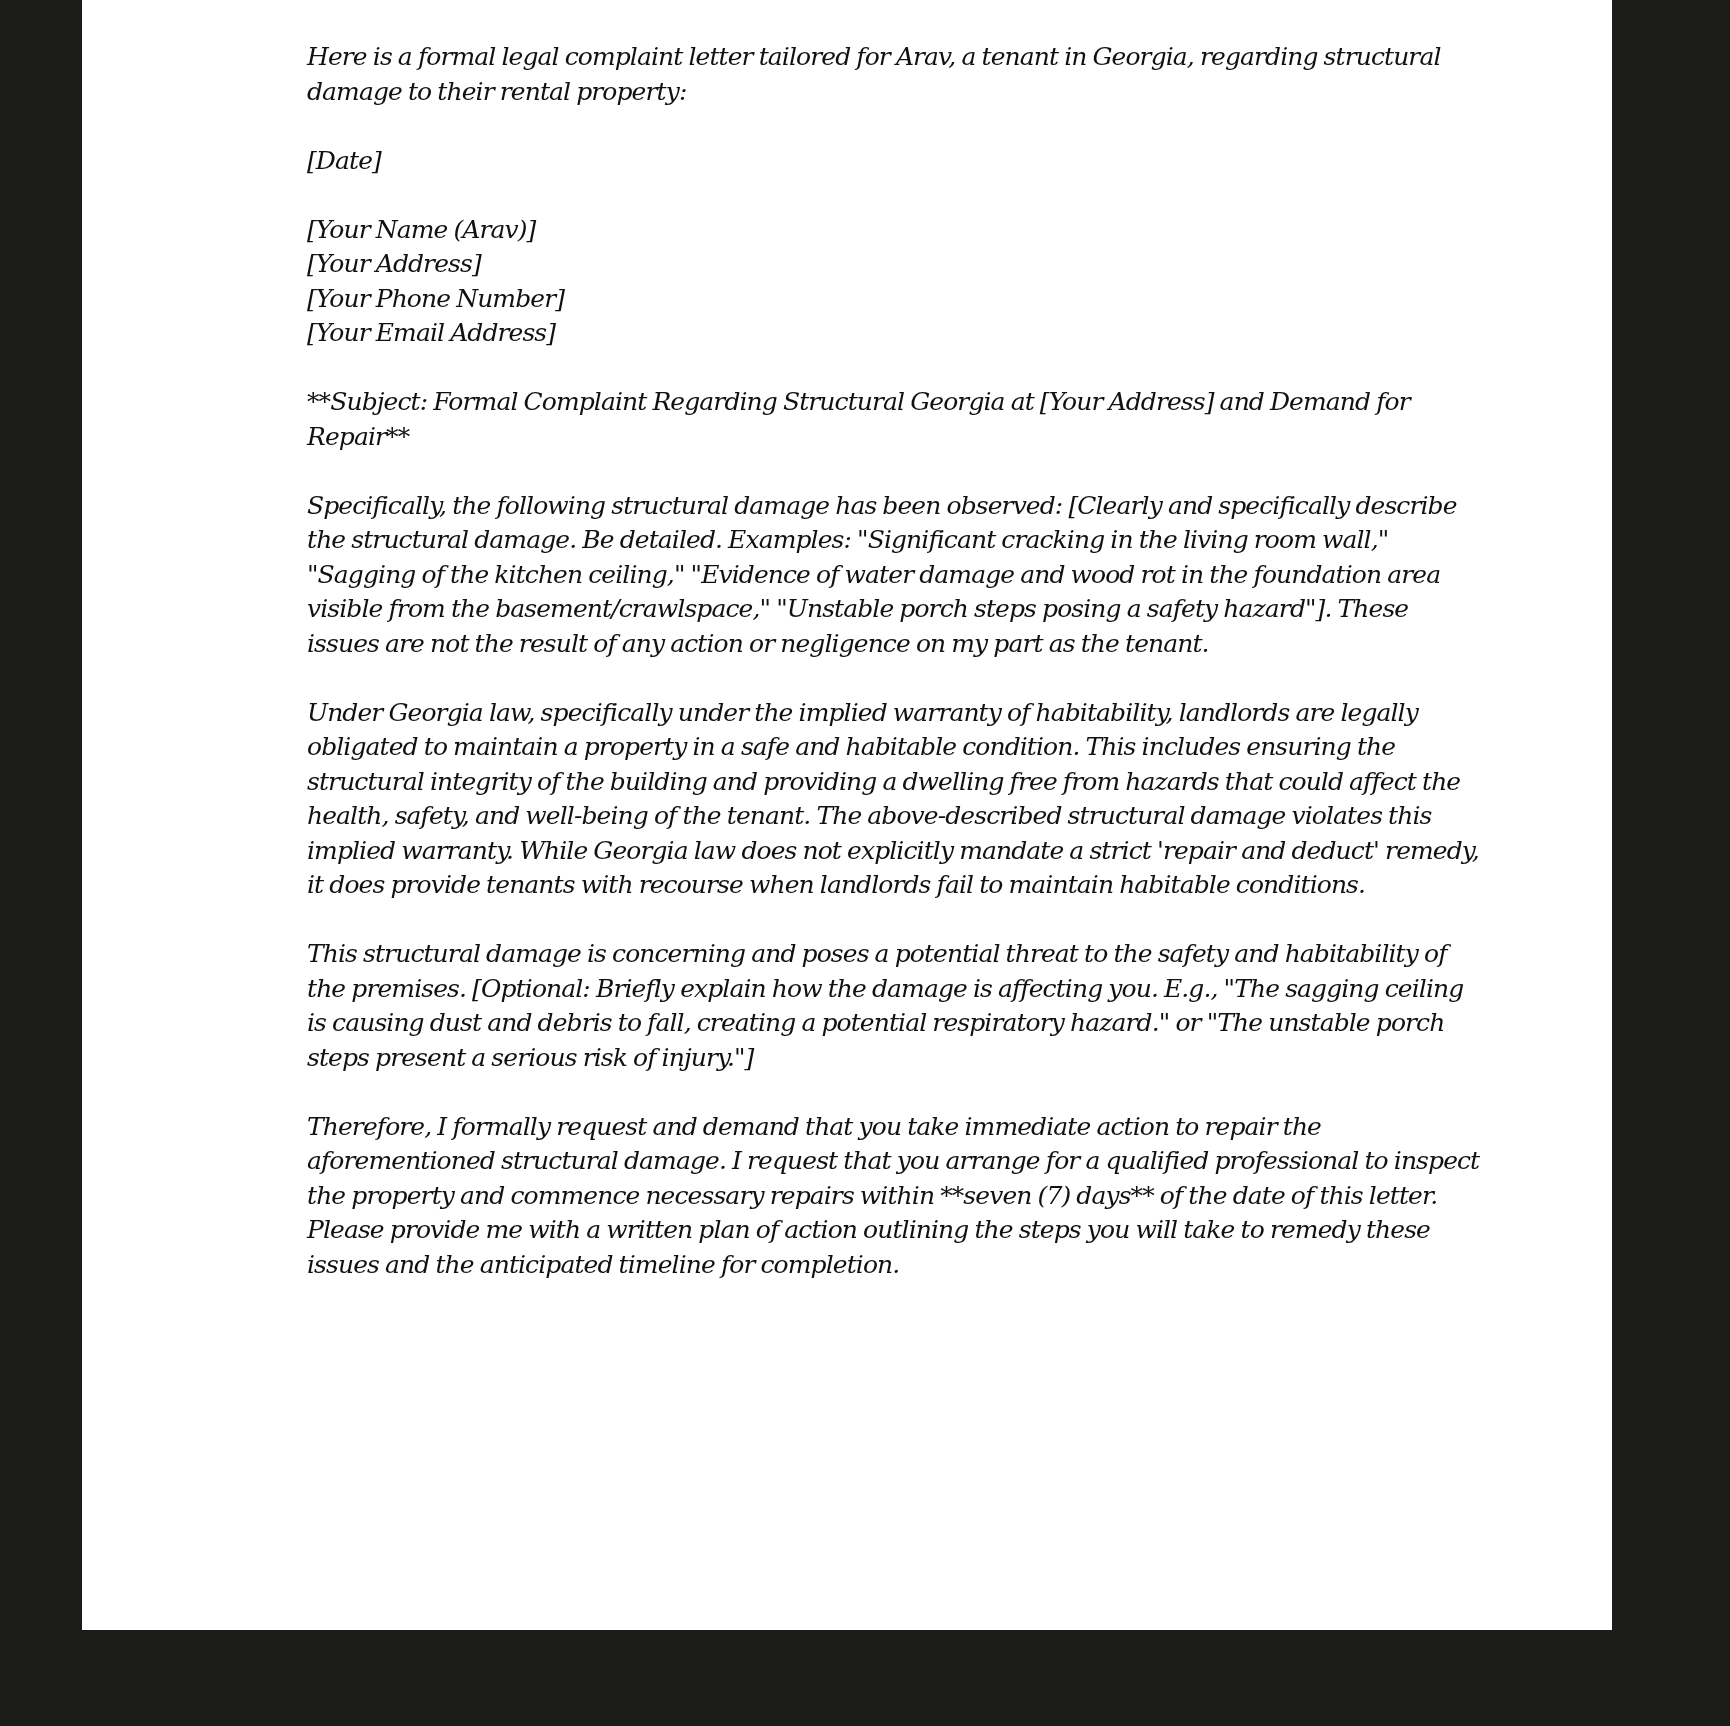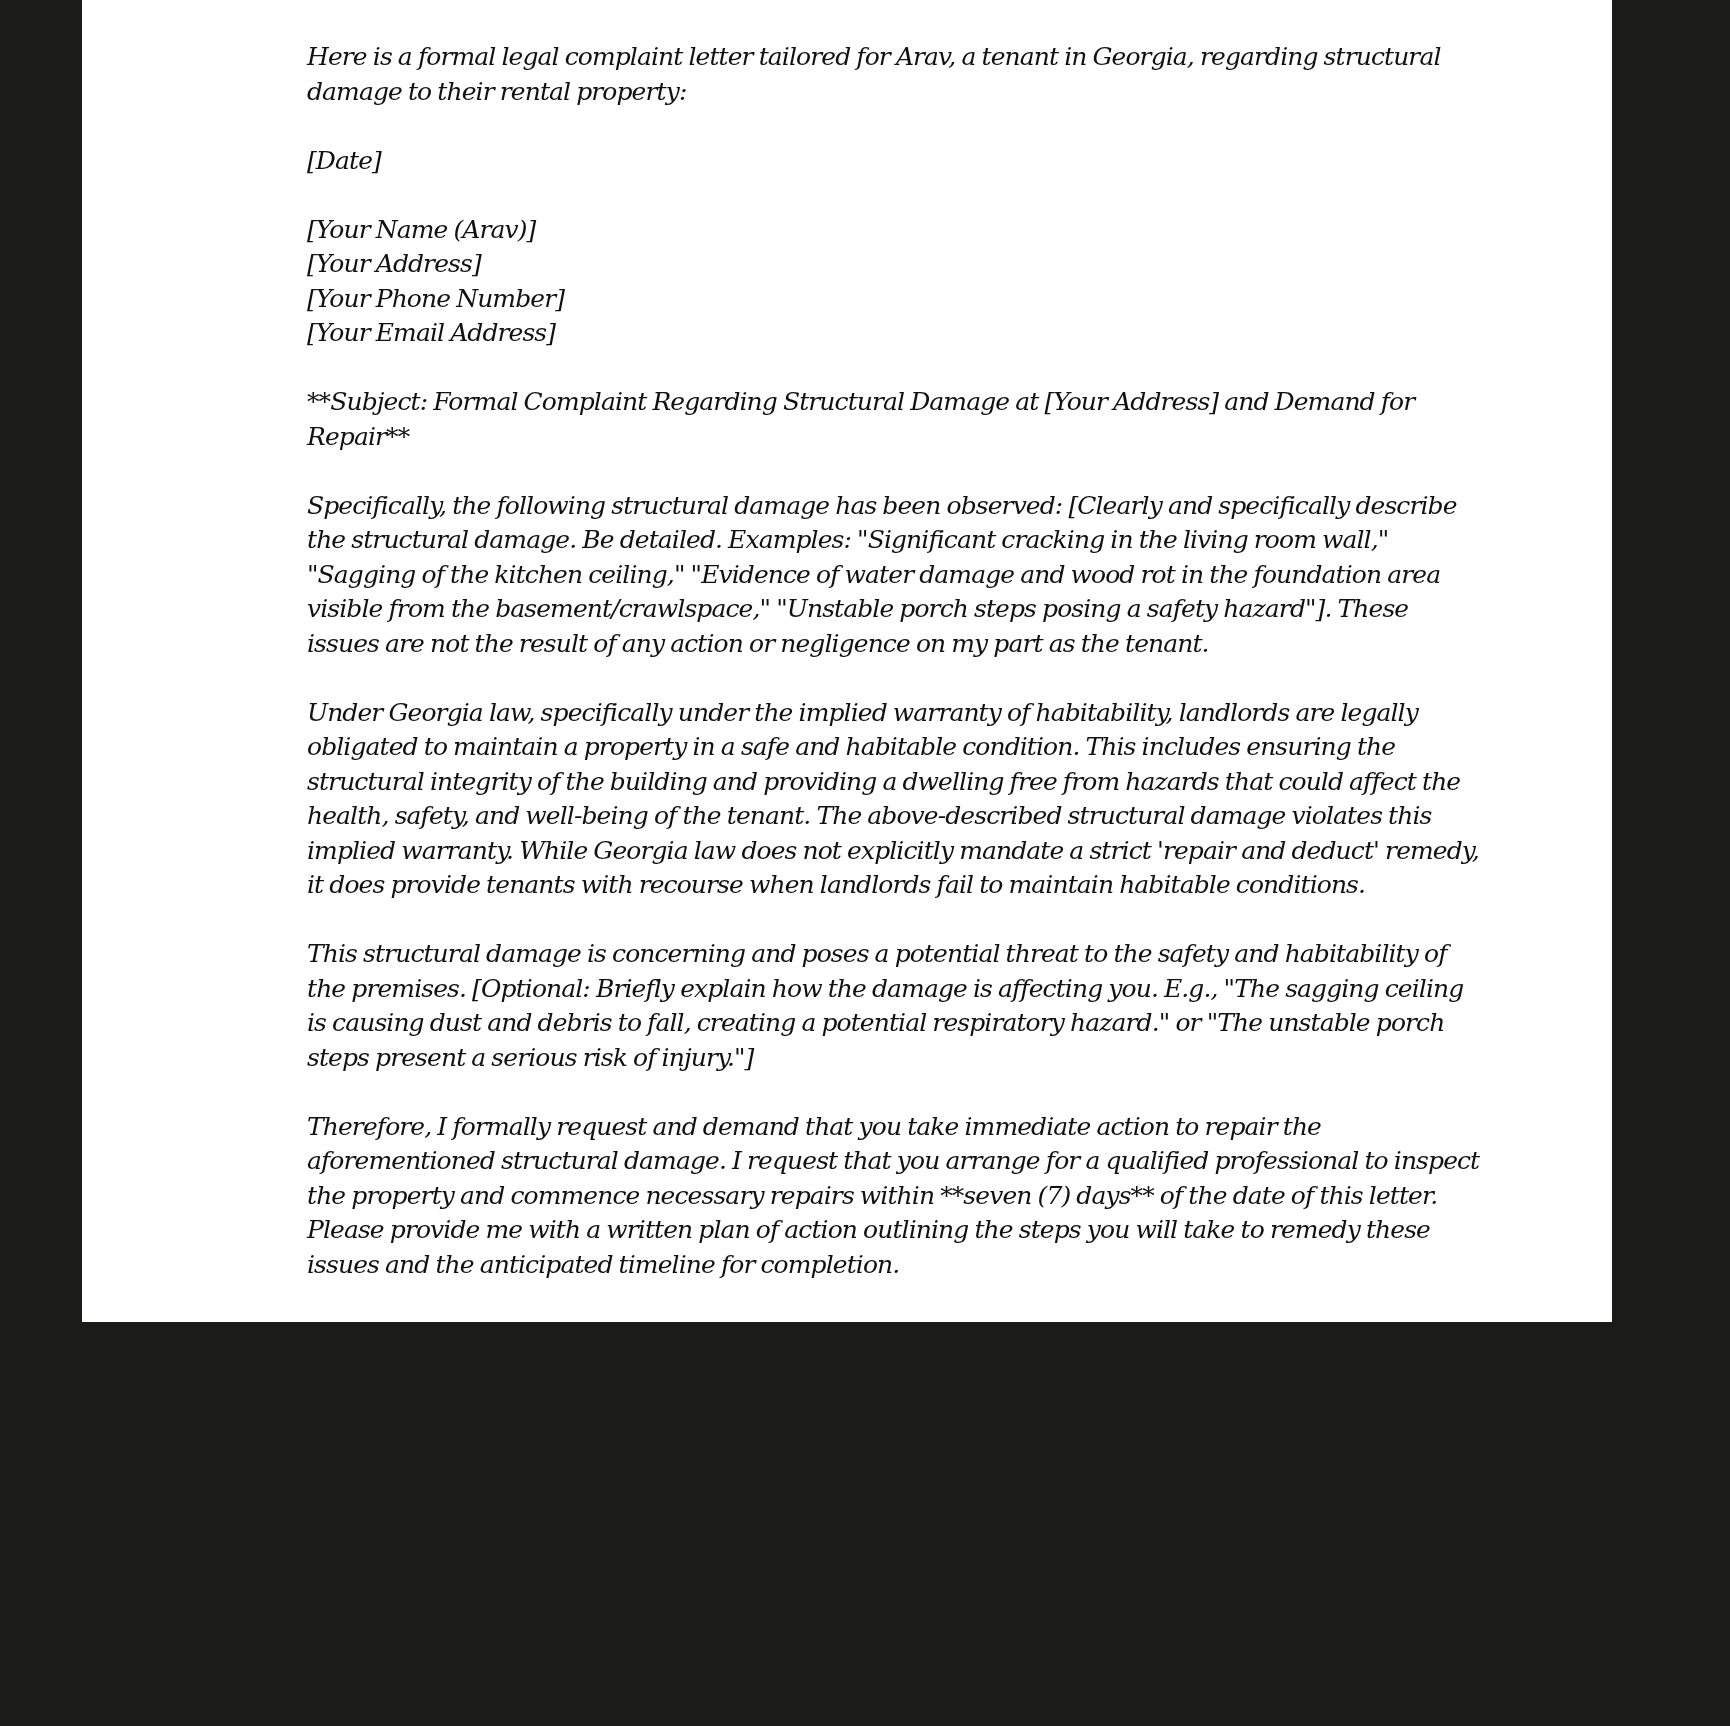--- a/index.html
+++ b/index.html
@@ -3,21 +3,21 @@
 <meta charset="utf-8">
 <style>
   html, body { margin: 0; padding: 0; }
   body {
     width: 1730px; height: 1726px; overflow: hidden;
     background: #1b1b1a;
     position: relative;
   }
   .page {
     position: absolute; left: 82px; top: 0;
-    width: 1530px; height: 1322px;
+    width: 1530px; height: 1630px;
     background: #ffffff;
   }
   .content {
     position: absolute; left: 225px; top: 40px;
     width: 1175px;
     font-family: "DejaVu Serif", "Liberation Serif", serif;
     font-style: italic;
     font-size: 25px;
     line-height: 34.5px;
     color: #111111;
@@ -37,21 +37,21 @@
     <p>[Date]</p>
 
     <p>
       <span class="line">[Your Name (Arav)]</span>
       <span class="line">[Your Address]</span>
       <span class="line">[Your Phone Number]</span>
       <span class="line">[Your Email Address]</span>
     </p>
 
 
-    <p>**Subject: Formal Complaint Regarding Structural Damage at [Your Address] and Demand for Repair**</p>
+    <p>**Subject: Formal Complaint Regarding Structural Georgia at [Your Address] and Demand for Repair**</p>
 
 
     <p>Specifically, the following structural damage has been observed: [Clearly and specifically describe the structural damage. Be detailed. Examples: "Significant cracking in the living room wall," "Sagging of the kitchen ceiling," "Evidence of water damage and wood rot in the foundation area visible from the basement/crawlspace," "Unstable porch steps posing a safety hazard"]. These issues are not the result of any action or negligence on my part as the tenant.</p>
     <p>Under Georgia law, specifically under the implied warranty of habitability, landlords are legally obligated to maintain a property in a safe and habitable condition. This includes ensuring the structural integrity of the building and providing a dwelling free from hazards that could affect the health, safety, and well-being of the tenant. The above-described structural damage violates this implied warranty. While Georgia law does not explicitly mandate a strict 'repair and deduct' remedy, it does provide tenants with recourse when landlords fail to maintain habitable conditions.</p>
     <p>This structural damage is concerning and poses a potential threat to the safety and habitability of the premises. [Optional: Briefly explain how the damage is affecting you. E.g., "The sagging ceiling is causing dust and debris to fall, creating a potential respiratory hazard." or "The unstable porch steps present a serious risk of injury."]</p>
     <p>Therefore, I formally request and demand that you take immediate action to repair the aforementioned structural damage. I request that you arrange for a qualified professional to inspect the property and commence necessary repairs within **seven (7) days** of the date of this letter. Please provide me with a written plan of action outlining the steps you will take to remedy these issues and the anticipated timeline for completion.</p>
   </div>
 </div>
 
 </body></html>

